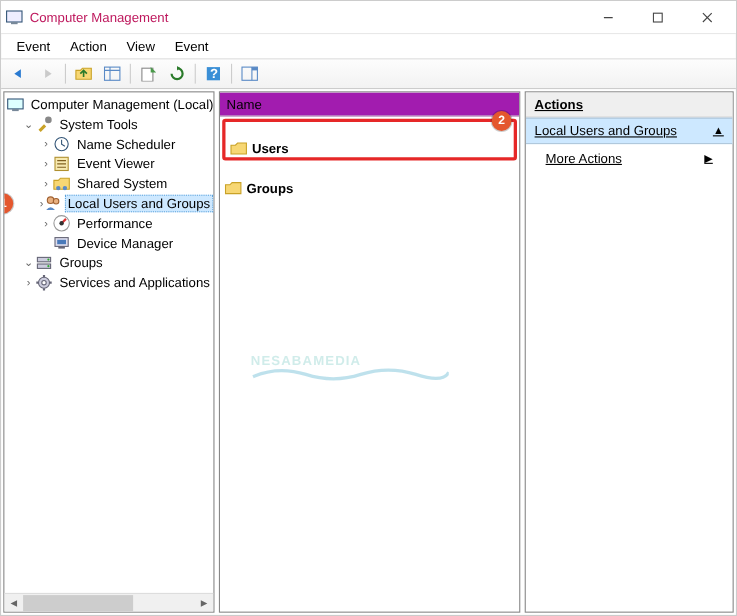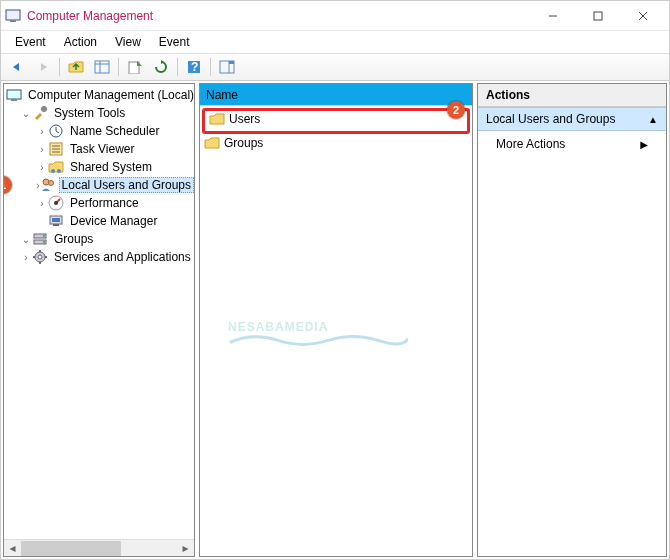--- a/index.html
+++ b/index.html
@@ -20,36 +20,36 @@
 
 .toolbar { height: 28px; display: flex; align-items: center; padding: 0 4px; gap: 2px; border-top: 1px solid #ddd; border-bottom: 1px solid #ccc; background: linear-gradient(#fdfdfd,#f2f2f2); }
 .tbtn { width: 24px; height: 22px; display: flex; align-items: center; justify-content: center; border: 1px solid transparent; }
 .tsep { width: 1px; height: 18px; background: #ccc; margin: 0 2px; }
 
 
 .workspace { display: flex; height: calc(100% - 30px - 22px - 28px); }
 .panel { border: 1px solid #888; margin: 2px; background: #fff; position: relative; overflow: hidden; }
 .tree-panel { width: 192px; display: flex; flex-direction: column; }
 .list-panel { flex: 1; }
-.actions-panel { width: 190px; }
+.actions-panel { width: 190px; text-decoration: underline; }
 
 
 .tree { flex: 1; overflow: hidden; padding: 2px 0 0 2px; }
 .tree-row { display: flex; align-items: center; height: 18px; white-space: nowrap; position: relative; }
 .tree-row .twisty { width: 12px; text-align: center; color: #666; font-size: 10px; }
 .tree-row .node-icon { width: 16px; height: 16px; margin-right: 3px; flex-shrink: 0; }
 .tree-row .label { padding: 1px 3px; }
 .tree-row.selected .label { background: #cde8ff; border: 1px dotted #5da2da; padding: 0 2px; }
 .indent1 { padding-left: 14px; }
 .indent2 { padding-left: 30px; }
 
 
-.list-header { height: 22px; border-bottom: 1px solid #d0d0d0; display: flex; align-items: center; padding-left: 6px; background: #0ea5e9; }
+.list-header { height: 22px; border-bottom: 1px solid #d0d0d0; display: flex; align-items: center; padding-left: 6px; background: #a21caf; }
 .list-body { padding: 2px; position: relative; }
-.list-row { display: flex; align-items: flex-start; height: 18px; padding-left: 2px; }
+.list-row { display: flex; align-items: flex-end; height: 30px; padding-left: 2px; font-weight: bold; }
 .folder-icon { width: 16px; height: 14px; margin-right: 4px; }
 .highlight-box { border: 3px solid #e62828; border-radius: 3px; padding: 1px 2px; margin-bottom: 2px; position: relative; }
 .callout { position: absolute; width: 18px; height: 18px; border-radius: 50%; background: #e4572e; color: #fff; font-size: 11px; font-weight: bold; display: flex; align-items: center; justify-content: center; box-shadow: 0 0 0 1px rgba(0,0,0,.2); z-index: 10; }
 
 
 .actions-header { background: #efefef; border-bottom: 1px solid #ccc; padding: 4px 8px; font-weight: bold; }
 .actions-sub { background: #cde8ff; border-top: 1px solid #b0c8dc; border-bottom: 1px solid #b0c8dc; padding: 4px 8px; display: flex; align-items: center; justify-content: space-between; }
 .actions-item { padding: 6px 18px; display: flex; align-items: center; justify-content: space-between; }
 
 
@@ -181,21 +181,21 @@
         <span class="label">Name Scheduler</span>
       </div>
       <div class="tree-row indent2">
         <span class="twisty">›</span>
         <svg class="node-icon" viewBox="0 0 16 16">
             <rect x="2" y="2" width="12" height="12" fill="#f7e9b0" stroke="#b09030"></rect>
             <line x1="4" y1="5" x2="12" y2="5" stroke="#806020"></line>
             <line x1="4" y1="8" x2="12" y2="8" stroke="#806020"></line>
             <line x1="4" y1="11" x2="12" y2="11" stroke="#806020"></line>
           </svg>
-        <span class="label">Task Viewer</span>
+        <span class="label">Event Viewer</span>
       </div>
       <div class="tree-row indent2">
         <span class="twisty">›</span>
         <svg class="node-icon" viewBox="0 0 16 16">
             <path d="M1 5 L5 5 L7 3 L15 3 L15 13 L1 13 Z" fill="#f7d774" stroke="#c9a227"></path>
             <circle cx="5" cy="12" r="2" fill="#5a8ac6"></circle>
             <circle cx="11" cy="12" r="2" fill="#5a8ac6"></circle>
           </svg>
         <span class="label">Shared System</span>
       </div>

